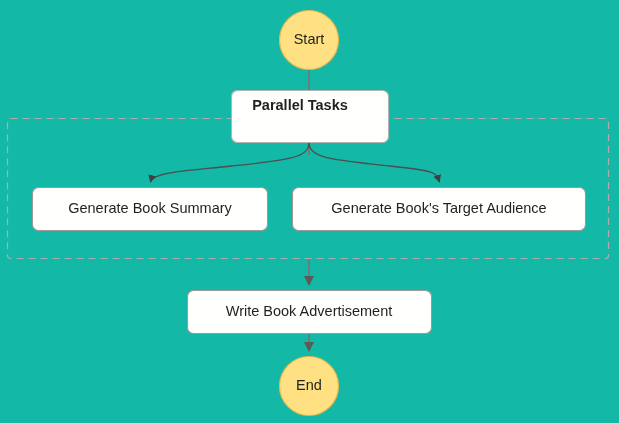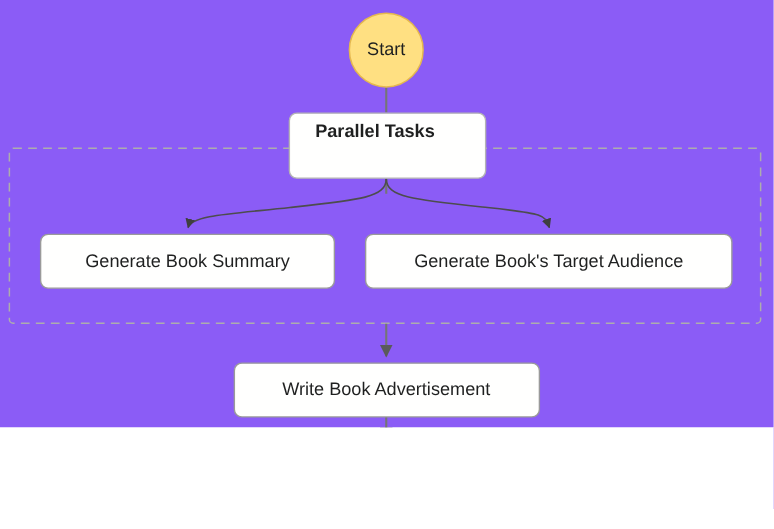--- a/index.html
+++ b/index.html
@@ -7,22 +7,22 @@
     margin: 0;
     padding: 0;
     background: #ffffff;
   }
   body {
     font-family: "Liberation Sans", sans-serif;
   }
   #diagram-root {
     position: relative;
     width: 619px;
-    height: 342px;
-    background: #8b5cf6;
+    height: 423px;
+    background: #14b8a6;
     overflow: hidden;
   }
   #flow-svg {
     position: absolute;
     top: 0;
     left: 0;
     width: 619px;
     height: 423px;
   }
   .node-text {

